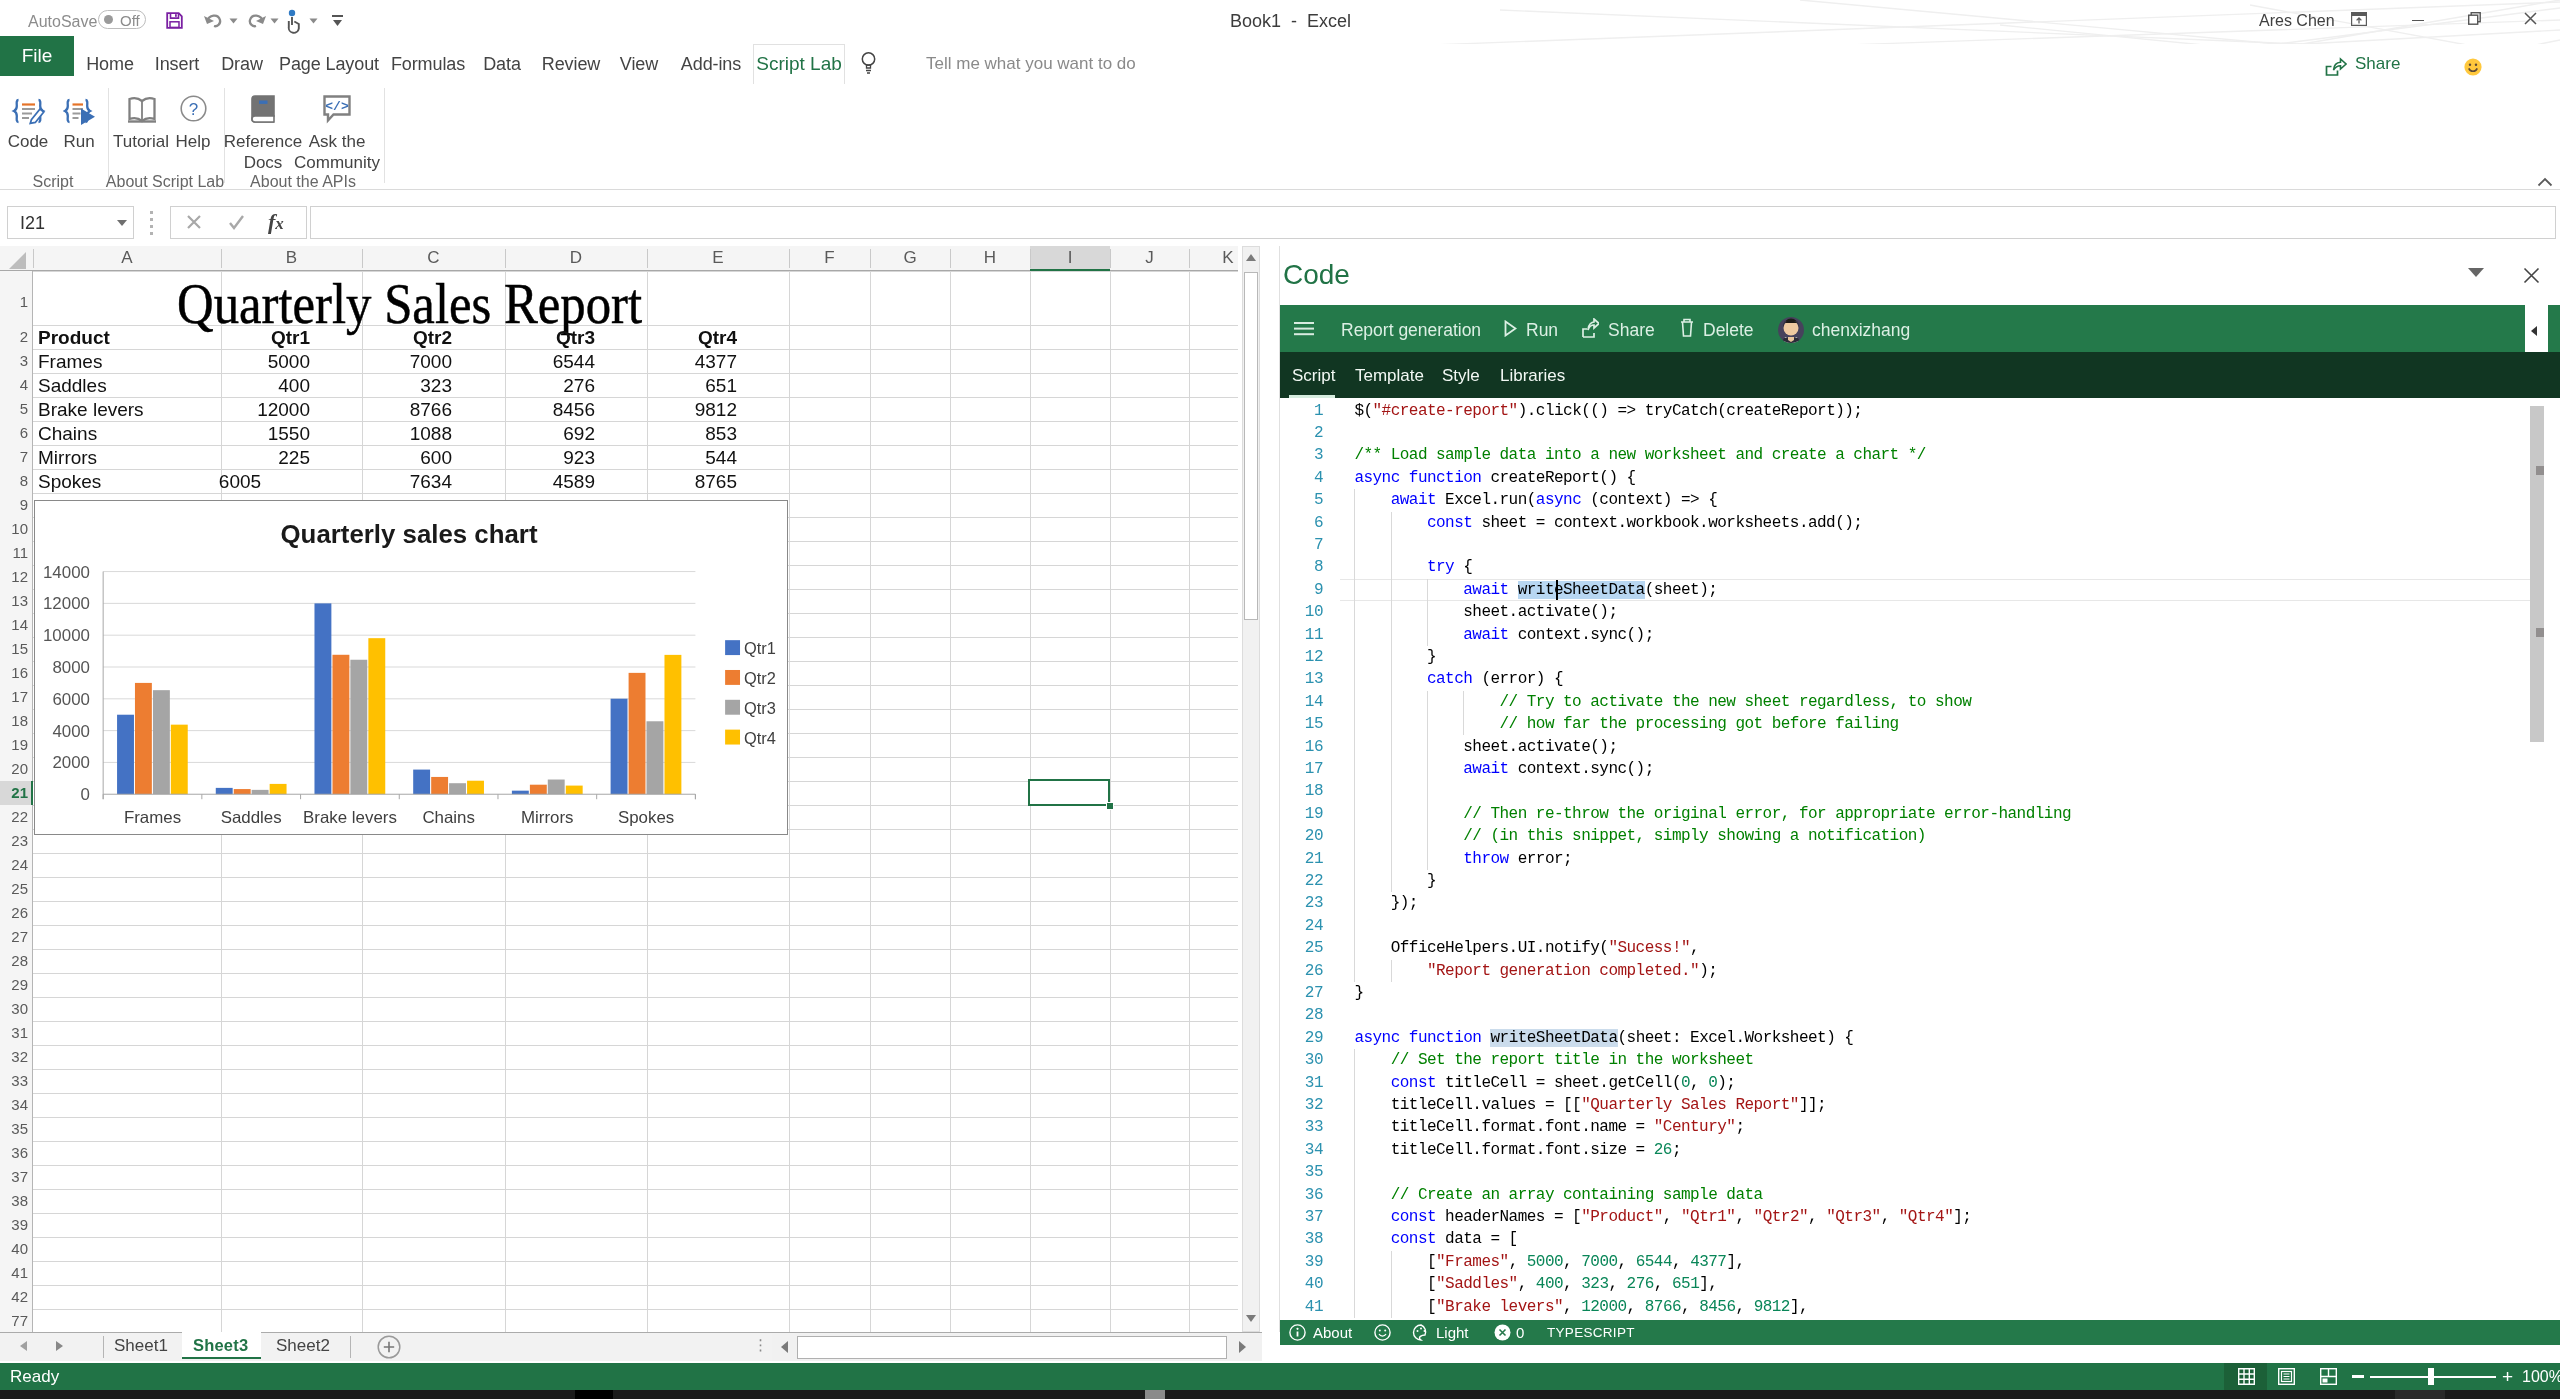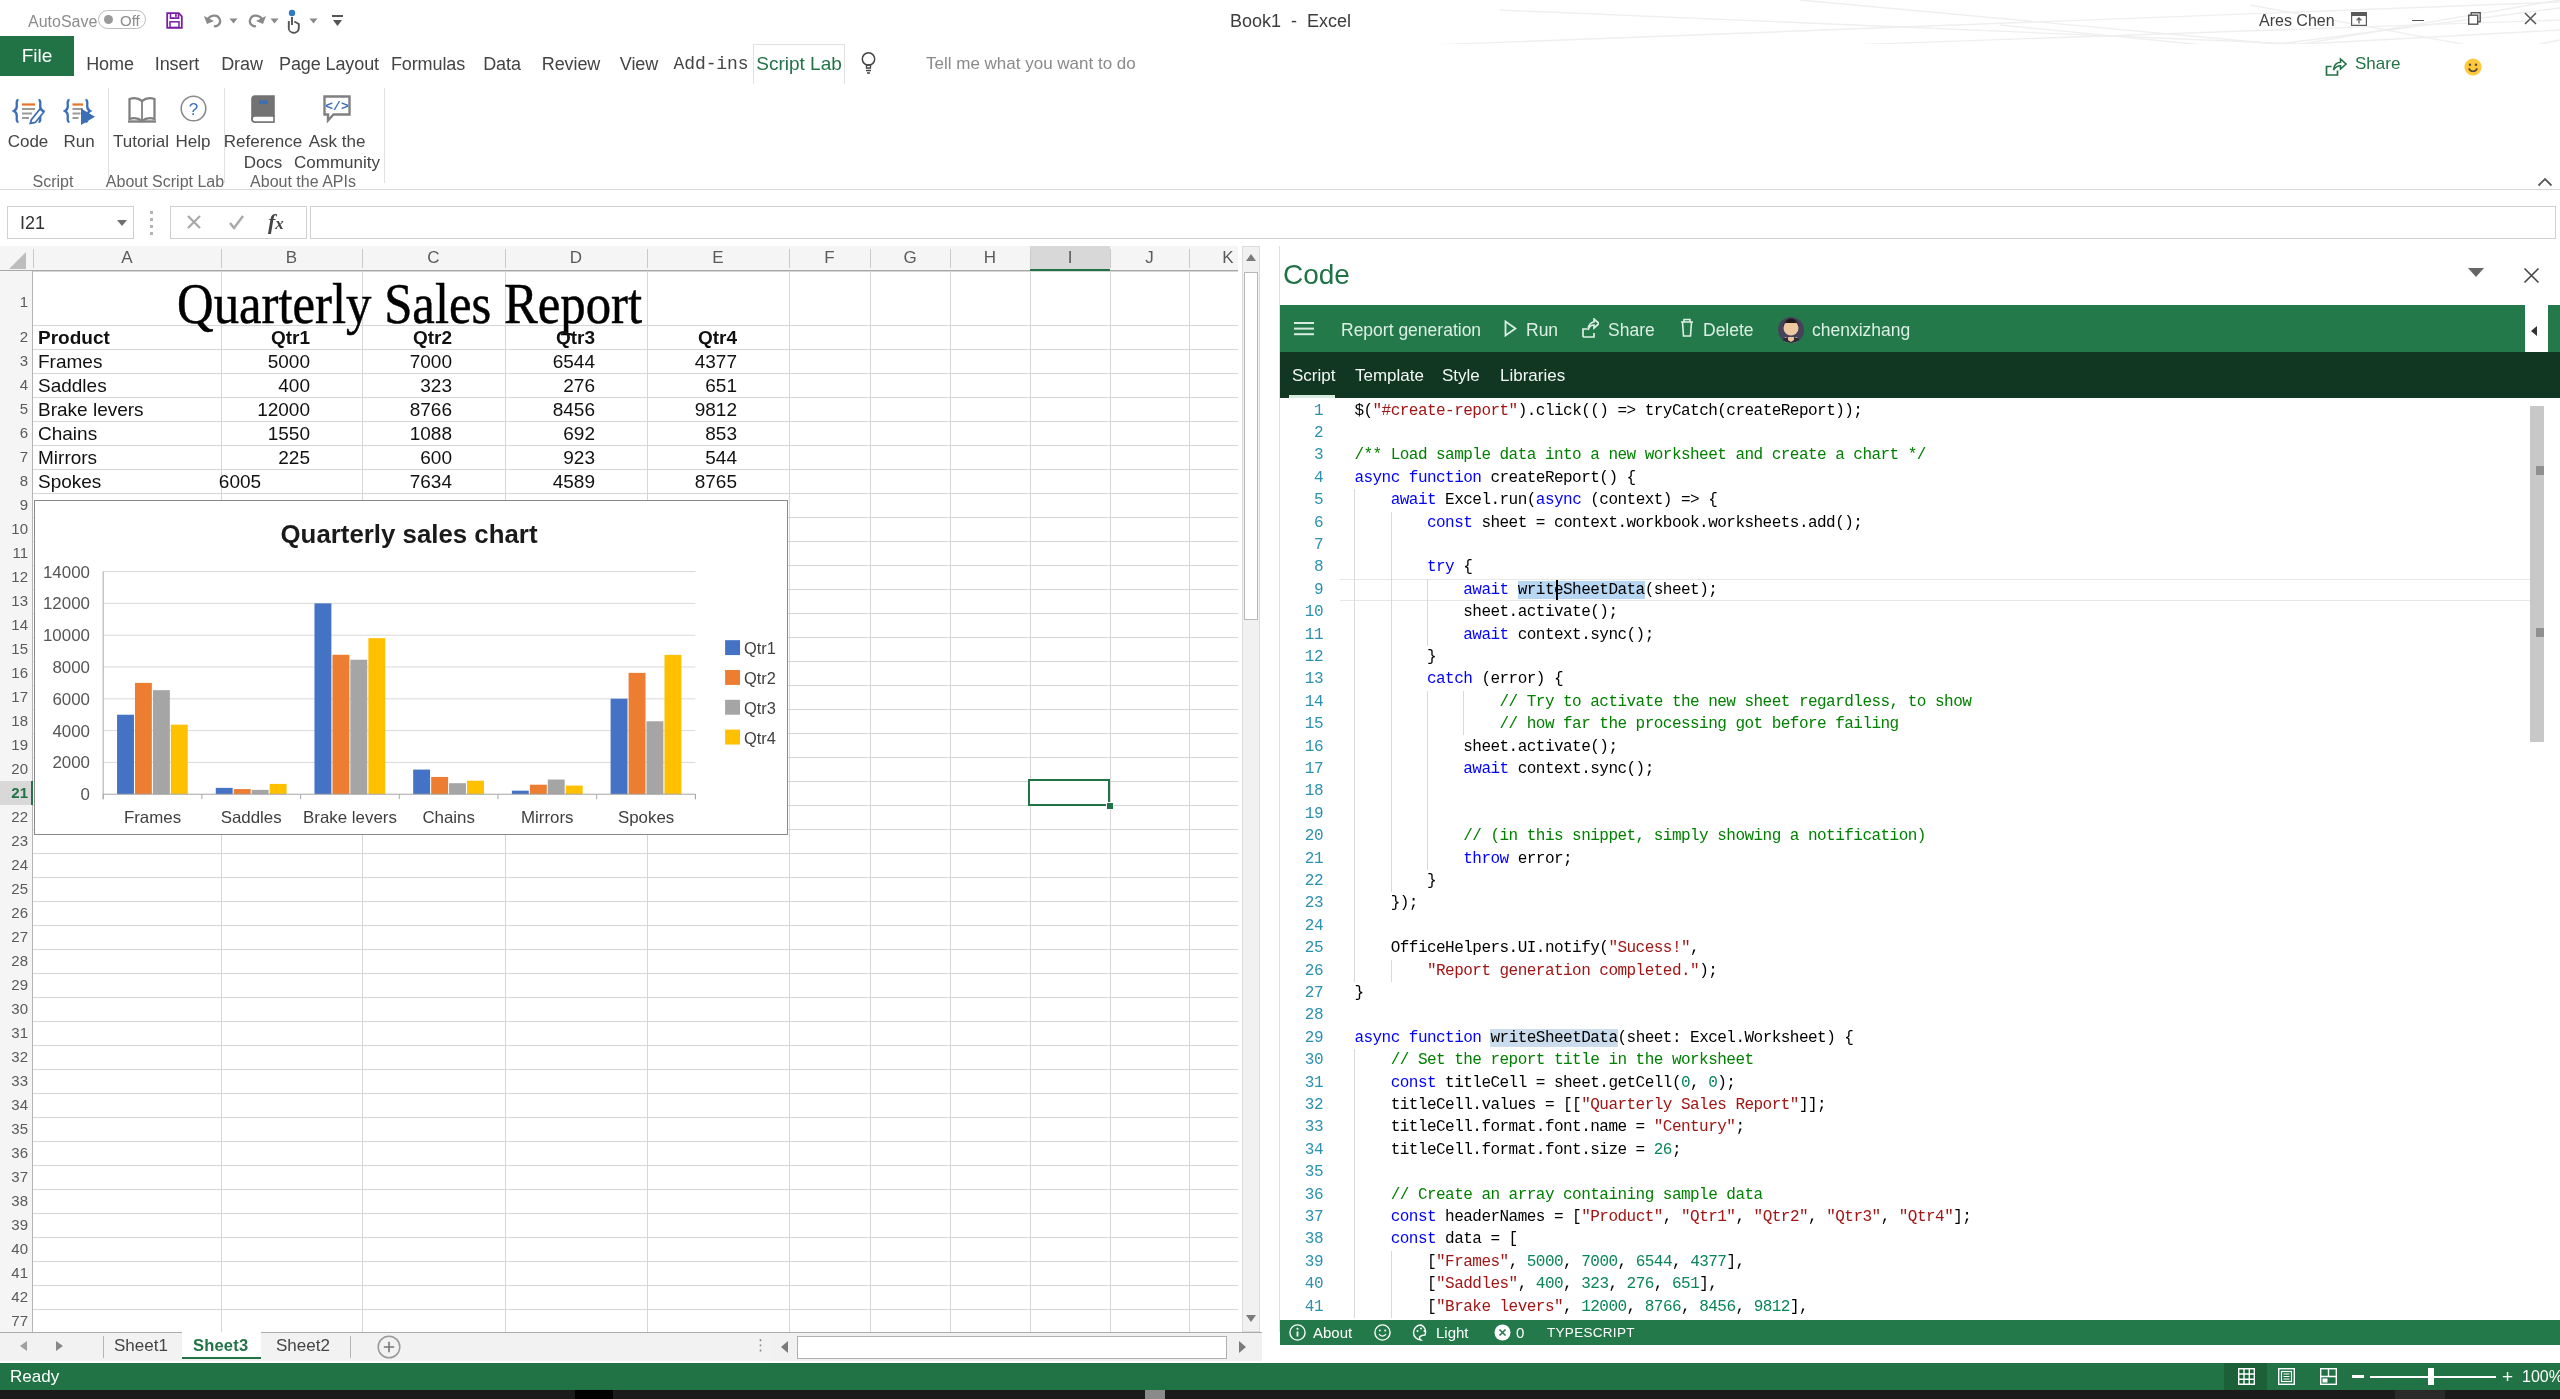--- a/index.html
+++ b/index.html
@@ -75,21 +75,21 @@
 <div class="abs" style="left:0;top:44px;width:2560px;height:40px;background:#fff;border-bottom:1px solid #ededed;"></div>
 <div class="abs" style="left:0;top:36px;width:74px;height:40px;background:#217346;color:#fff;font-size:19px;text-align:center;line-height:40px;">File</div>
 <div class="abs" style="left:110px;top:44px;transform:translateX(-50%);height:40px;line-height:40px;font-size:18px;letter-spacing:-0.1px;color:#444;">Home</div>
 <div class="abs" style="left:177px;top:44px;transform:translateX(-50%);height:40px;line-height:40px;font-size:18px;letter-spacing:-0.1px;color:#444;">Insert</div>
 <div class="abs" style="left:242px;top:44px;transform:translateX(-50%);height:40px;line-height:40px;font-size:18px;letter-spacing:-0.1px;color:#444;">Draw</div>
 <div class="abs" style="left:329px;top:44px;transform:translateX(-50%);height:40px;line-height:40px;font-size:18px;letter-spacing:-0.1px;color:#444;">Page Layout</div>
 <div class="abs" style="left:428px;top:44px;transform:translateX(-50%);height:40px;line-height:40px;font-size:18px;letter-spacing:-0.1px;color:#444;">Formulas</div>
 <div class="abs" style="left:502px;top:44px;transform:translateX(-50%);height:40px;line-height:40px;font-size:18px;letter-spacing:-0.1px;color:#444;">Data</div>
 <div class="abs" style="left:571px;top:44px;transform:translateX(-50%);height:40px;line-height:40px;font-size:18px;letter-spacing:-0.1px;color:#444;">Review</div>
 <div class="abs" style="left:639px;top:44px;transform:translateX(-50%);height:40px;line-height:40px;font-size:18px;letter-spacing:-0.1px;color:#444;">View</div>
-<div class="abs" style="left:711px;top:44px;transform:translateX(-50%);height:40px;line-height:40px;font-size:18px;letter-spacing:-0.1px;color:#444;font-family:Liberation Mono, monospace;">Add-ins</div>
+<div class="abs" style="left:711px;top:44px;transform:translateX(-50%);height:40px;line-height:40px;font-size:18px;letter-spacing:-0.1px;color:#444;">Add-ins</div>
 <div class="abs" style="left:753px;top:44px;width:92px;height:40px;background:#fff;border:1px solid #e1e1e1;border-bottom:none;box-sizing:border-box;"></div>
 <div class="abs" style="left:799px;top:44px;transform:translateX(-50%);height:40px;line-height:40px;font-size:19px;color:#217346;">Script Lab</div>
 <svg class="abs" style="left:861px;top:52px;" width="15" height="23" viewBox="0 0 15 23">
 <circle cx="7.5" cy="7" r="6.2" fill="none" stroke="#444" stroke-width="1.5"></circle>
 <path d="M5.5 13 h4 v3 h-4 z" fill="none" stroke="#444" stroke-width="1.3"></path>
 <path d="M5 18.5 h5 M6 21 h3" stroke="#444" stroke-width="1.5"></path>
 </svg>
 <div class="abs" style="left:882px;top:44px;height:40px;line-height:40px;font-size:17px;color:#8a8a8a;margin-left:44px;">Tell me what you want to do</div>
 <svg class="abs" style="left:2325px;top:57px;" width="22" height="19" viewBox="0 0 22 19">
 <path d="M6.5 9.5 H1.5 V18 H12.5 V13.5" fill="none" stroke="#217346" stroke-width="1.7"></path>
@@ -528,20 +528,21 @@
 <div class="abs mono" style="left:1243px;top:690.7px;width:80px;text-align:right;font-size:16px;line-height:22.4px;letter-spacing:-0.5px;color:#2b91af;">14</div>
 <div class="abs mono" style="left:1354.4px;top:690.7px;font-size:16px;line-height:22.4px;letter-spacing:-0.53px;color:#000;white-space:pre;">&nbsp;&nbsp;&nbsp;&nbsp;&nbsp;&nbsp;&nbsp;&nbsp;&nbsp;&nbsp;&nbsp;&nbsp;&nbsp;&nbsp;&nbsp;&nbsp;<span style="color:#008000;">// Try to activate the new sheet regardless, to show</span></div>
 <div class="abs mono" style="left:1243px;top:713.1px;width:80px;text-align:right;font-size:16px;line-height:22.4px;letter-spacing:-0.5px;color:#2b91af;">15</div>
 <div class="abs mono" style="left:1354.4px;top:713.1px;font-size:16px;line-height:22.4px;letter-spacing:-0.53px;color:#000;white-space:pre;">&nbsp;&nbsp;&nbsp;&nbsp;&nbsp;&nbsp;&nbsp;&nbsp;&nbsp;&nbsp;&nbsp;&nbsp;&nbsp;&nbsp;&nbsp;&nbsp;<span style="color:#008000;">// how far the processing got before failing</span></div>
 <div class="abs mono" style="left:1243px;top:735.5px;width:80px;text-align:right;font-size:16px;line-height:22.4px;letter-spacing:-0.5px;color:#2b91af;">16</div>
 <div class="abs mono" style="left:1354.4px;top:735.5px;font-size:16px;line-height:22.4px;letter-spacing:-0.53px;color:#000;white-space:pre;">&nbsp;&nbsp;&nbsp;&nbsp;&nbsp;&nbsp;&nbsp;&nbsp;&nbsp;&nbsp;&nbsp;&nbsp;sheet.activate();</div>
 <div class="abs mono" style="left:1243px;top:757.9px;width:80px;text-align:right;font-size:16px;line-height:22.4px;letter-spacing:-0.5px;color:#2b91af;">17</div>
 <div class="abs mono" style="left:1354.4px;top:757.9px;font-size:16px;line-height:22.4px;letter-spacing:-0.53px;color:#000;white-space:pre;">&nbsp;&nbsp;&nbsp;&nbsp;&nbsp;&nbsp;&nbsp;&nbsp;&nbsp;&nbsp;&nbsp;&nbsp;<span style="color:#0000ff;">await</span> context.sync();</div>
 <div class="abs mono" style="left:1243px;top:780.3px;width:80px;text-align:right;font-size:16px;line-height:22.4px;letter-spacing:-0.5px;color:#2b91af;">18</div>
 <div class="abs mono" style="left:1243px;top:802.7px;width:80px;text-align:right;font-size:16px;line-height:22.4px;letter-spacing:-0.5px;color:#2b91af;">19</div>
+<div class="abs mono" style="left:1354.4px;top:802.7px;font-size:16px;line-height:22.4px;letter-spacing:-0.53px;color:#000;white-space:pre;">&nbsp;&nbsp;&nbsp;&nbsp;&nbsp;&nbsp;&nbsp;&nbsp;&nbsp;&nbsp;&nbsp;&nbsp;<span style="color:#008000;">// Then re-throw the original error, for appropriate error-handling</span></div>
 <div class="abs mono" style="left:1243px;top:825.1px;width:80px;text-align:right;font-size:16px;line-height:22.4px;letter-spacing:-0.5px;color:#2b91af;">20</div>
 <div class="abs mono" style="left:1354.4px;top:825.1px;font-size:16px;line-height:22.4px;letter-spacing:-0.53px;color:#000;white-space:pre;">&nbsp;&nbsp;&nbsp;&nbsp;&nbsp;&nbsp;&nbsp;&nbsp;&nbsp;&nbsp;&nbsp;&nbsp;<span style="color:#008000;">// (in this snippet, simply showing a notification)</span></div>
 <div class="abs mono" style="left:1243px;top:847.5px;width:80px;text-align:right;font-size:16px;line-height:22.4px;letter-spacing:-0.5px;color:#2b91af;">21</div>
 <div class="abs mono" style="left:1354.4px;top:847.5px;font-size:16px;line-height:22.4px;letter-spacing:-0.53px;color:#000;white-space:pre;">&nbsp;&nbsp;&nbsp;&nbsp;&nbsp;&nbsp;&nbsp;&nbsp;&nbsp;&nbsp;&nbsp;&nbsp;<span style="color:#0000ff;">throw</span> error;</div>
 <div class="abs mono" style="left:1243px;top:869.9px;width:80px;text-align:right;font-size:16px;line-height:22.4px;letter-spacing:-0.5px;color:#2b91af;">22</div>
 <div class="abs mono" style="left:1354.4px;top:869.9px;font-size:16px;line-height:22.4px;letter-spacing:-0.53px;color:#000;white-space:pre;">&nbsp;&nbsp;&nbsp;&nbsp;&nbsp;&nbsp;&nbsp;&nbsp;}</div>
 <div class="abs mono" style="left:1243px;top:892.3px;width:80px;text-align:right;font-size:16px;line-height:22.4px;letter-spacing:-0.5px;color:#2b91af;">23</div>
 <div class="abs mono" style="left:1354.4px;top:892.3px;font-size:16px;line-height:22.4px;letter-spacing:-0.53px;color:#000;white-space:pre;">&nbsp;&nbsp;&nbsp;&nbsp;});</div>
 <div class="abs mono" style="left:1243px;top:914.7px;width:80px;text-align:right;font-size:16px;line-height:22.4px;letter-spacing:-0.5px;color:#2b91af;">24</div>
 <div class="abs mono" style="left:1243px;top:937.1px;width:80px;text-align:right;font-size:16px;line-height:22.4px;letter-spacing:-0.5px;color:#2b91af;">25</div>

